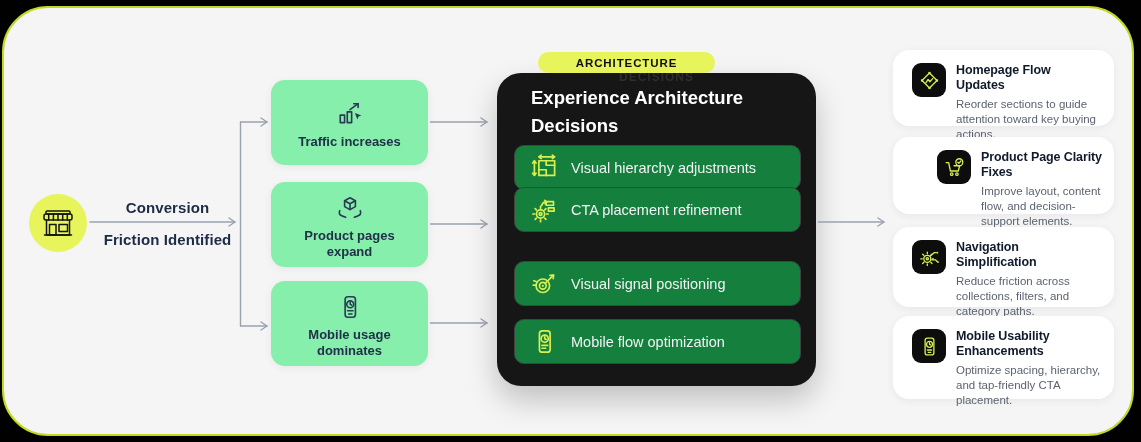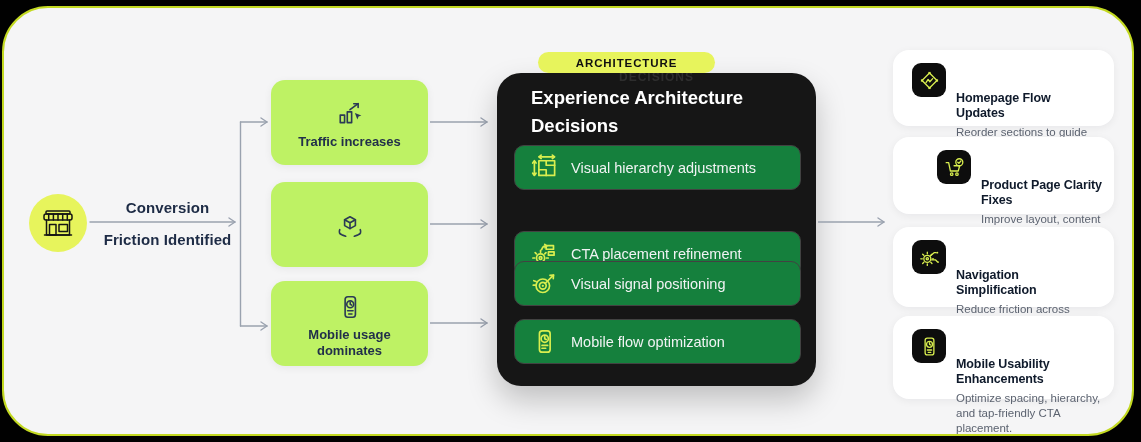--- a/index.html
+++ b/index.html
@@ -13,21 +13,21 @@
                    border-radius:50%; background:#e7f45c; display:flex; align-items:center; justify-content:center; }
   .lbl { position:absolute; left:90px; width:155px; text-align:center;
          font-size:15px; font-weight:bold; color:#1d2b45; letter-spacing:.1px; }
   #lbl-top { top:199px; } #lbl-bottom { top:231px; }
 
   
   .conn { position:absolute; color:#9aa2af; }
   .conn path, .conn line, .conn polyline { stroke:currentColor; stroke-width:1.4; fill:none; stroke-linecap:round; stroke-linejoin:round; }
 
   
-  .cause { position:absolute; left:271px; width:157px; height:85px; background:#bef264; border-radius:14px;
+  .cause { position:absolute; left:271px; width:157px; height:85px; background:#86efac; border-radius:14px;
            box-shadow:0 2px 8px rgba(15,23,42,.06); display:flex; flex-direction:column; align-items:center;
            justify-content:center; padding-top:4px; }
   .cause .ic { color:#2b3a55; height:30px; display:flex; align-items:center; }
   .cause .cl { margin-top:5px; max-width:106px; text-align:center; font-size:13px; line-height:16px;
                font-weight:bold; color:#22304a; }
   #cause-0 { top:80px; } #cause-1 { top:182px; } #cause-2 { top:281px; }
 
   
   #panel { position:absolute; left:497px; top:73px; width:319px; height:313px; background:#161616;
            border-radius:24px; box-shadow:0 14px 30px rgba(0,0,0,.22); }
@@ -36,32 +36,32 @@
            font-size:11.5px; font-weight:800; letter-spacing:.9px; color:#101010; z-index:3; }
   #badge-overflow { position:absolute; left:497px; top:70px; width:319px; text-align:center;
            font-size:12px; line-height:14px; font-weight:800; letter-spacing:1px; color:#2e2e2e; z-index:2; }
   #panel-title { position:absolute; left:497px; top:84px; width:319px; z-index:2;
            font-size:18.5px; line-height:28px; font-weight:bold; color:#ffffff; padding:0 34px; }
   .ditem { position:absolute; left:514px; width:287px; height:45px; background:#15803d;
            border:1px solid #424242; border-radius:10px; display:flex; align-items:center;
            padding-left:16px; gap:13px; }
   .ditem .ic { color:#d9ee4f; height:27px; display:flex; align-items:center; }
   .ditem .dl { font-size:14.5px; color:#f1f3f4; }
-  #ditem-0 { top:145px; } #ditem-1 { top:187px;margin-top:44px; } #ditem-2 { top:261px; } #ditem-3 { top:319px; }
+  #ditem-0 { top:145px; } #ditem-1 { top:187px; } #ditem-2 { top:261px; } #ditem-3 { top:319px; }
 
   
   .outcard { position:absolute; left:893px; width:221px; background:#ffffff; border-radius:16px;
              box-shadow:0 2px 8px rgba(15,23,42,.06); display:flex; align-items:flex-start;
              gap:10px; padding:13px 12px 10px 19px; }
   #out-0 { top:50px;  height:76px; } #out-1 { top:137px; height:77px;padding-left:44px; }
   #out-2 { top:227px; height:80px; } #out-3 { top:316px; height:83px; }
   .tile { flex:0 0 34px; width:34px; height:34px; background:#0d0d0d; border-radius:9px;
           display:flex; align-items:center; justify-content:center; color:#d9ee4f; }
   .otext { flex:1; min-width:0; }
-  .otitle { font-size:12.5px; line-height:15px; font-weight:bold; color:#0f1a2b; letter-spacing:-.1px;margin-top:28px; }
+  .otitle { font-size:12.5px; line-height:15px; font-weight:bold; color:#0f1a2b; letter-spacing:-.1px; }
   .odesc  { margin-top:4px; font-size:11.5px; line-height:15px; color:#5c6370; }
 
   svg { display:block; }
   .oic path, .oic line, .oic circle, .oic rect, .oic polyline
       { stroke:currentColor; fill:none; stroke-width:1.5; stroke-linecap:round; stroke-linejoin:round; }
   .oic .fill { fill:currentColor; stroke:none; }
 </style>
 </head>
 <body>
 
@@ -114,20 +114,21 @@
   </div>
   <div class="cause" id="cause-1">
     <span class="ic">
       <svg class="oic" width="28" height="26" viewBox="0 0 26 24">
         <path d="M13,2.5 l5,2.8 v5.4 l-5,2.8 l-5,-2.8 V5.3 Z"></path>
         <path d="M8,5.3 l5,2.8 l5,-2.8 M13,8.1 v5.4"></path>
         <path d="M3.5,14.5 q-1.5,3.5 2,4.8 l3.5,1.2"></path>
         <path d="M22.5,14.5 q1.5,3.5 -2,4.8 l-3.5,1.2"></path>
       </svg>
     </span>
+    <div class="cl">Product pages expand</div>
   </div>
   <div class="cause" id="cause-2">
     <span class="ic">
       <svg class="oic" width="26" height="26" viewBox="0 0 24 24">
         <rect x="7.5" y="2.5" width="9.5" height="19" rx="2.5"></rect>
         <circle cx="12.2" cy="9.5" r="3.2"></circle>
         <path d="M12.2,7.8 v1.7 l1.3,.8"></path>
         <line x1="9.8" y1="15.5" x2="14.8" y2="15.5"></line>
         <line x1="10.8" y1="18.5" x2="13.8" y2="18.5"></line>
       </svg>

